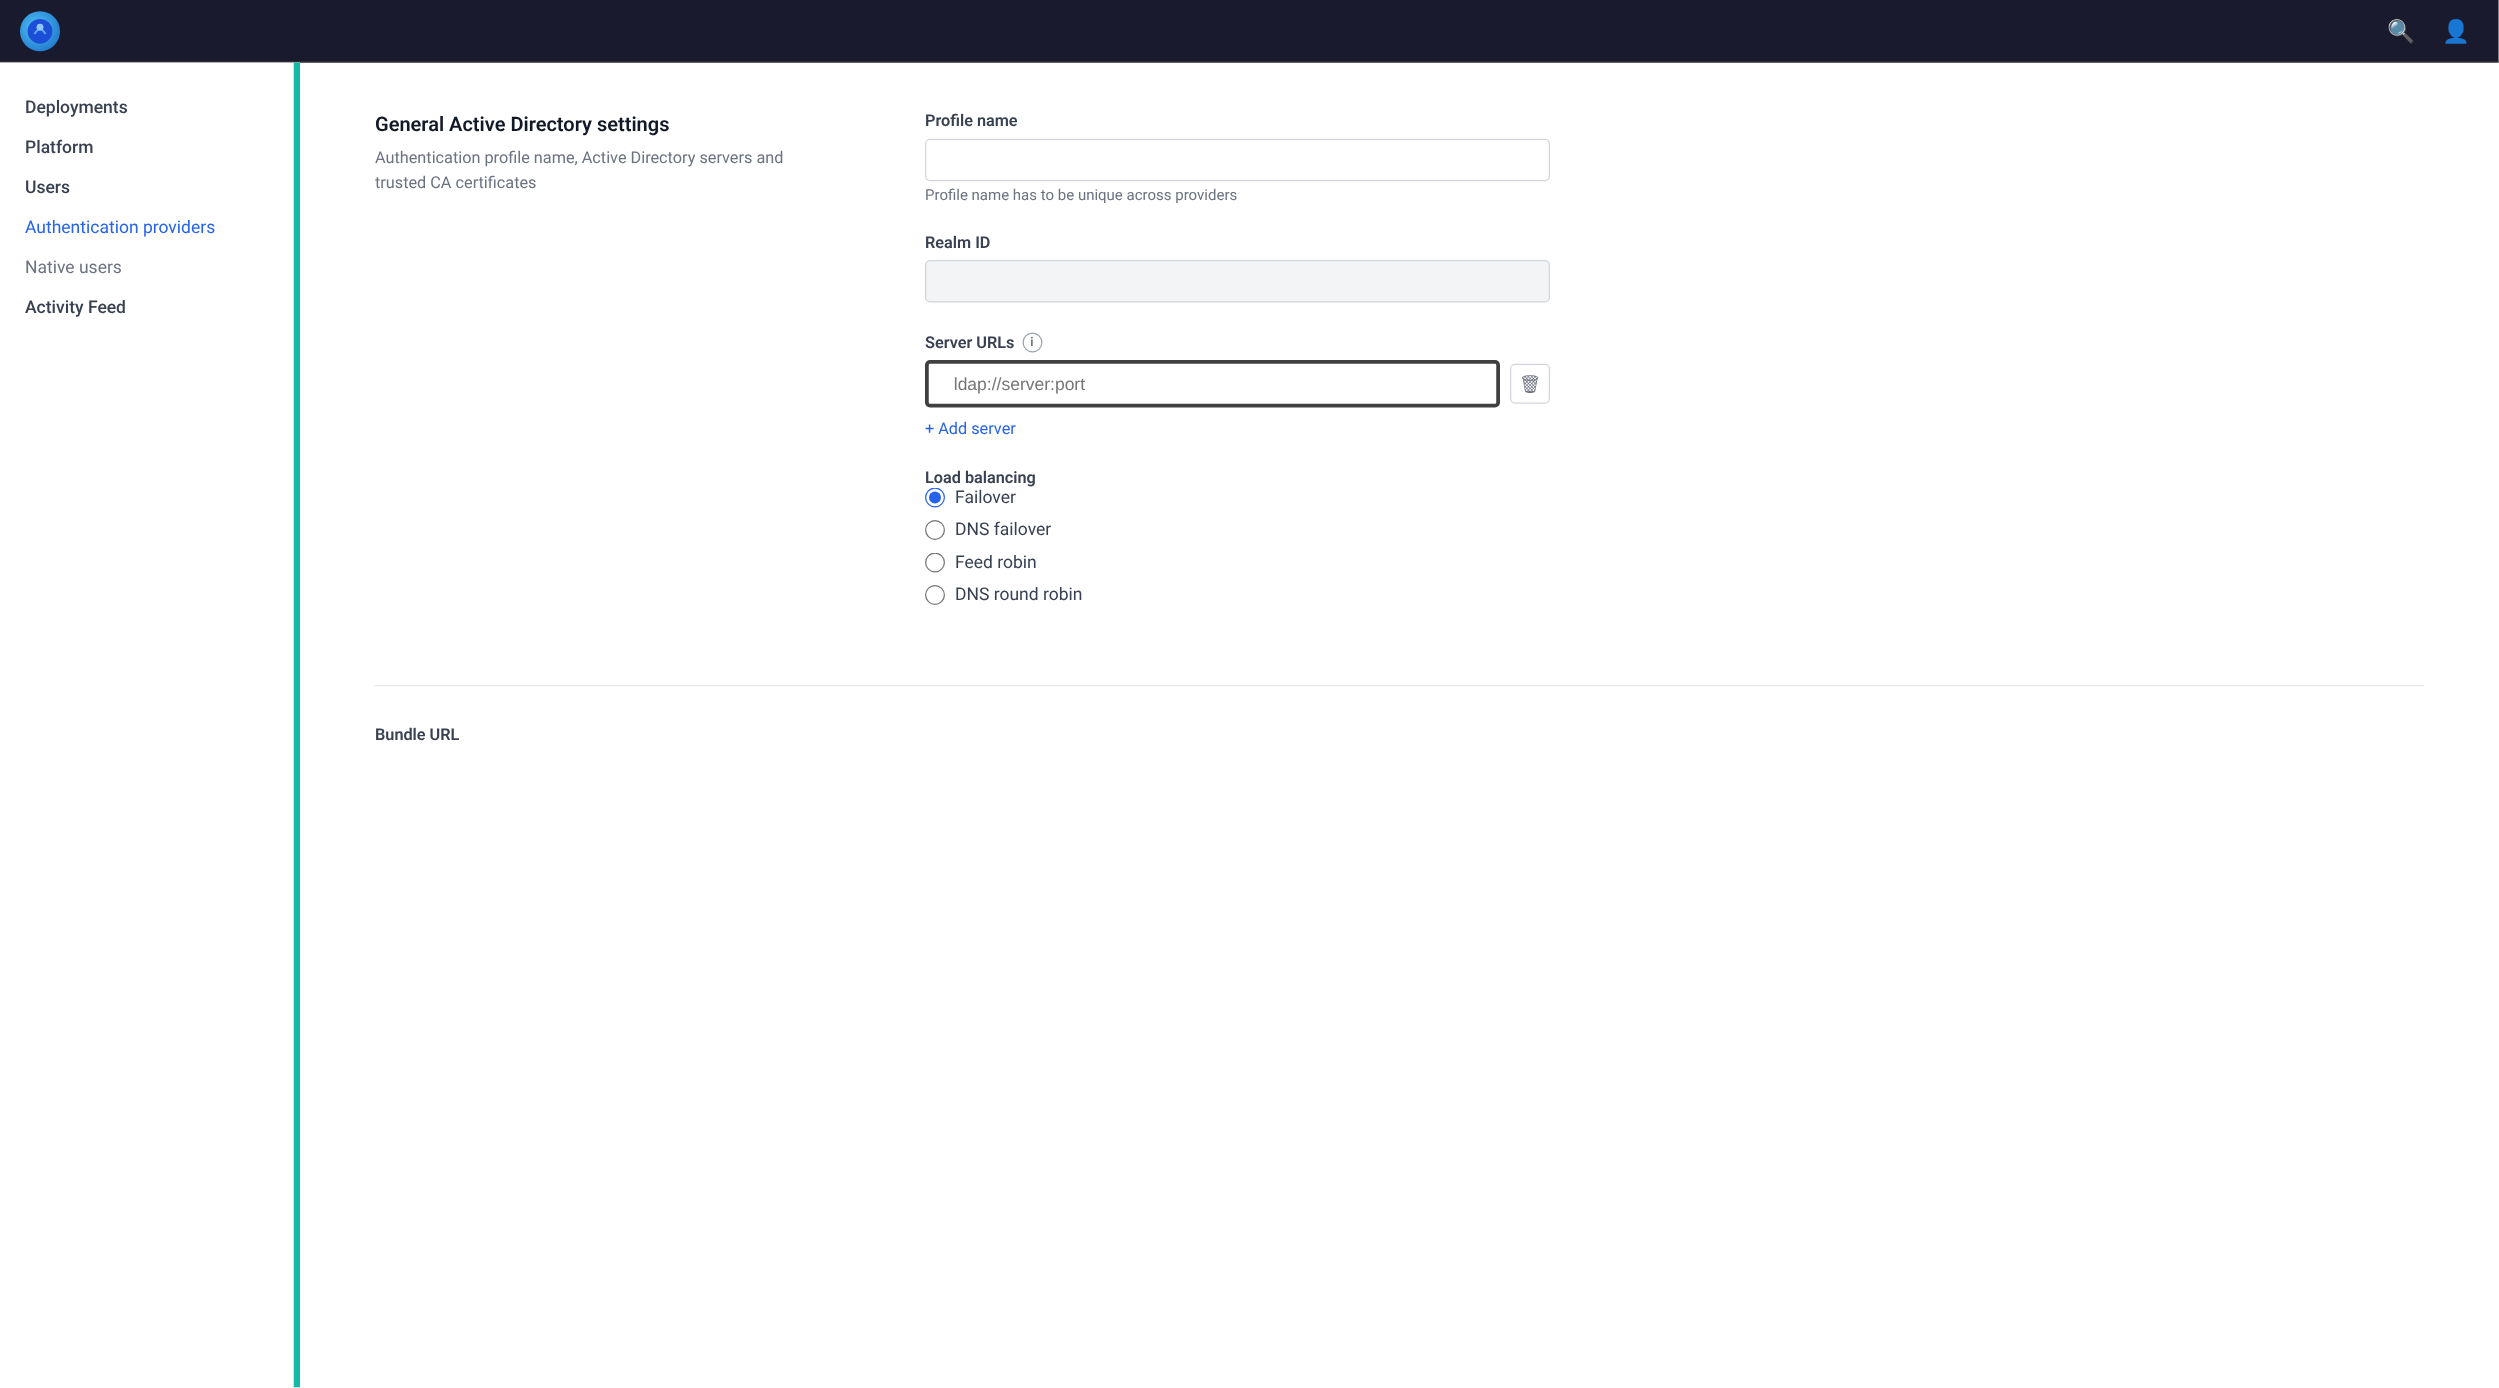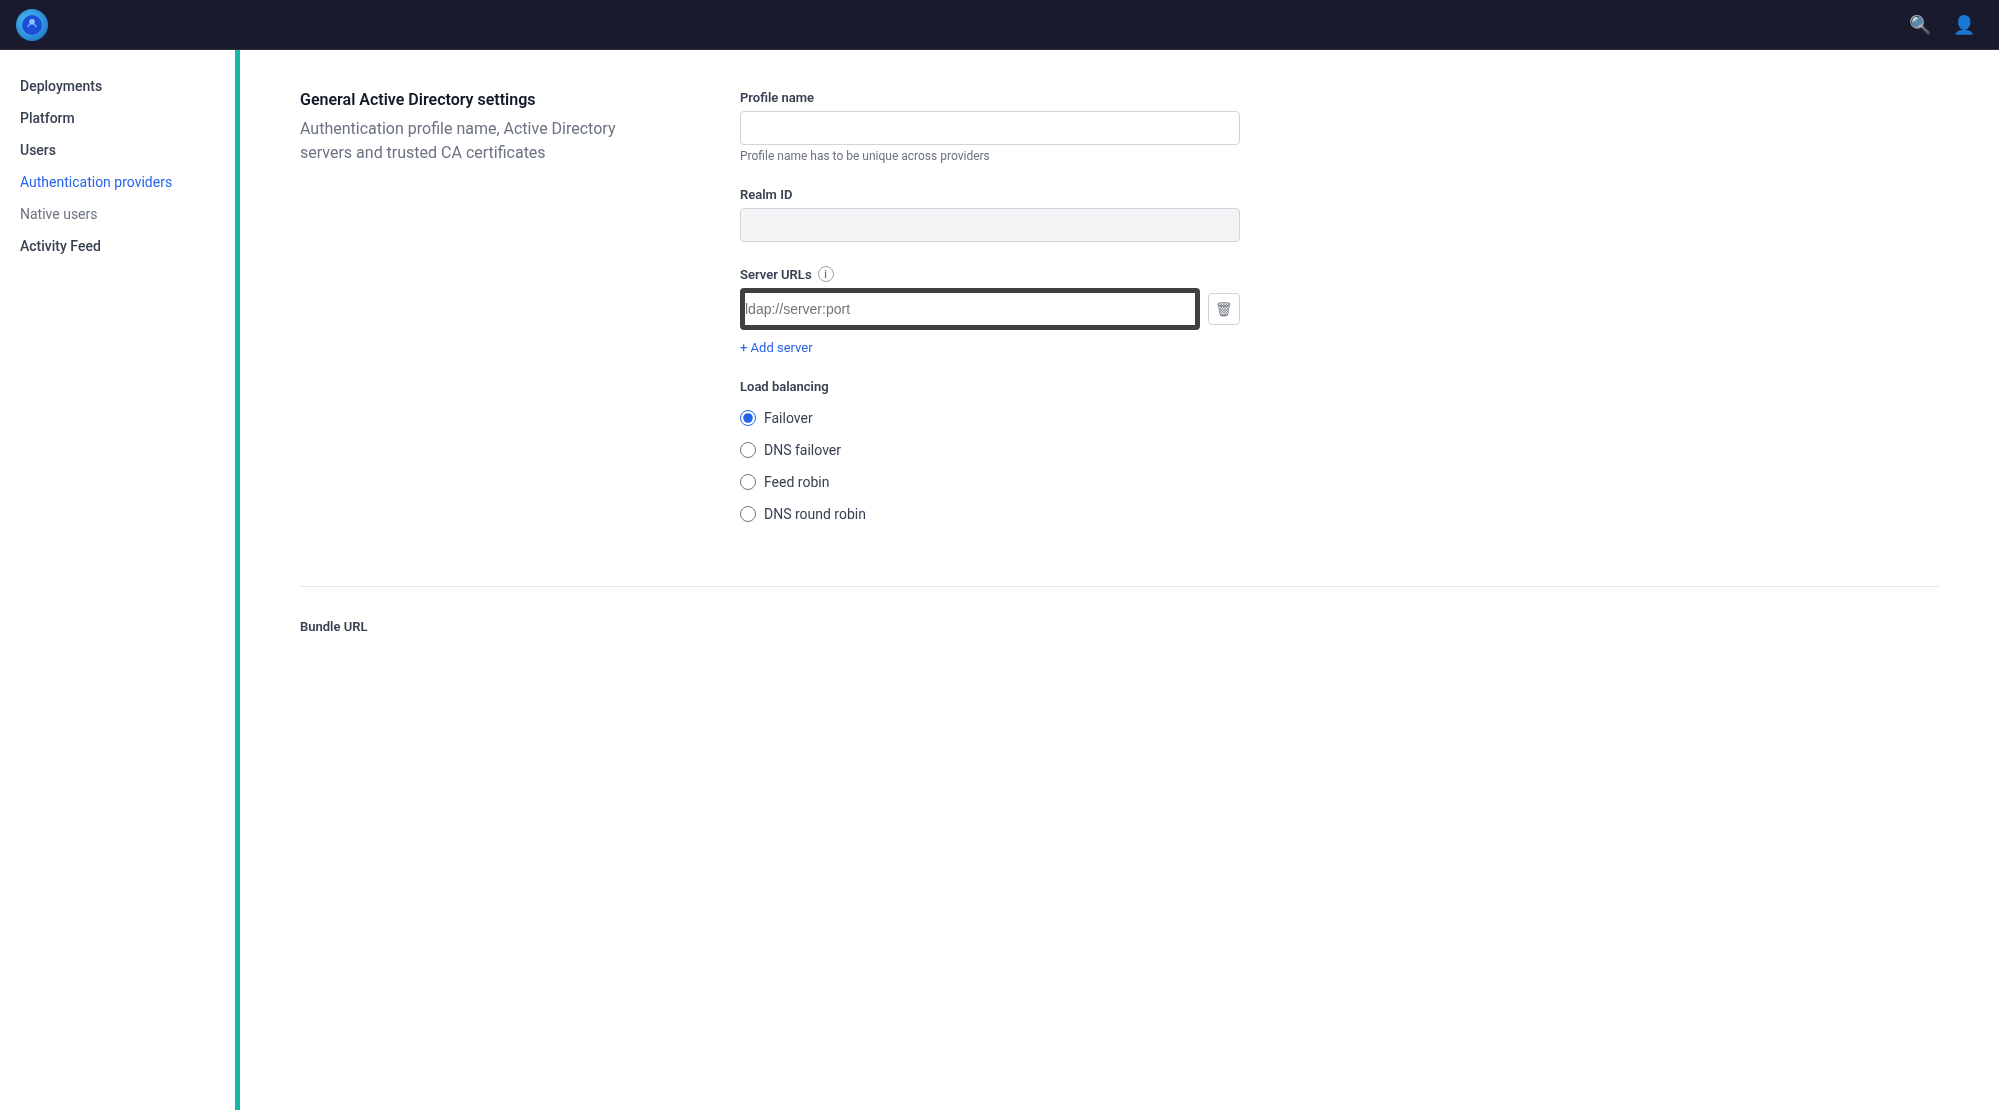--- a/index.html
+++ b/index.html
@@ -100,21 +100,21 @@
       flex: 1;
       max-width: 500px;
     }
     .section-title {
       font-size: 16px;
       font-weight: 600;
       color: #111827;
       margin-bottom: 8px;
     }
     .section-desc {
-      font-size: 16px;
+      font-size: 13px;
       color: #6b7280;
       line-height: 1.5;
     }
 
     
     .field {
       margin-bottom: 24px;
     }
     .field-label {
       font-size: 13px;
@@ -144,22 +144,22 @@
     }
 
     
     .server-url-row {
       display: flex;
       gap: 8px;
       align-items: center;
     }
     .server-url-row input {
       flex: 1;
-      padding: 8px 0;
-      border: 5px solid #404040;
+      padding: 8px 20px;
+      border: 3px solid #404040;
       border-radius: 4px;
       font-size: 14px;
       color: #1d4ed8;
       outline: none;
     }
     .delete-btn {
       width: 32px; height: 32px;
       display: flex; align-items: center; justify-content: center;
       border: 1px solid #d1d5db;
       border-radius: 4px;
@@ -195,21 +195,20 @@
       font-size: 13px;
       font-weight: 600;
       color: #374151;
     }
     .radio-option {
       display: flex;
       align-items: flex-start;
       gap: 8px;
       margin-bottom: 10px;
       cursor: pointer;
-      margin-top: 16px;
     }
     .radio-option input[type="radio"] {
       width: 16px; height: 16px;
       accent-color: #2563eb;
       cursor: pointer;
     }
     .radio-option label {
       font-size: 14px;
       color: #374151;
       cursor: pointer;

